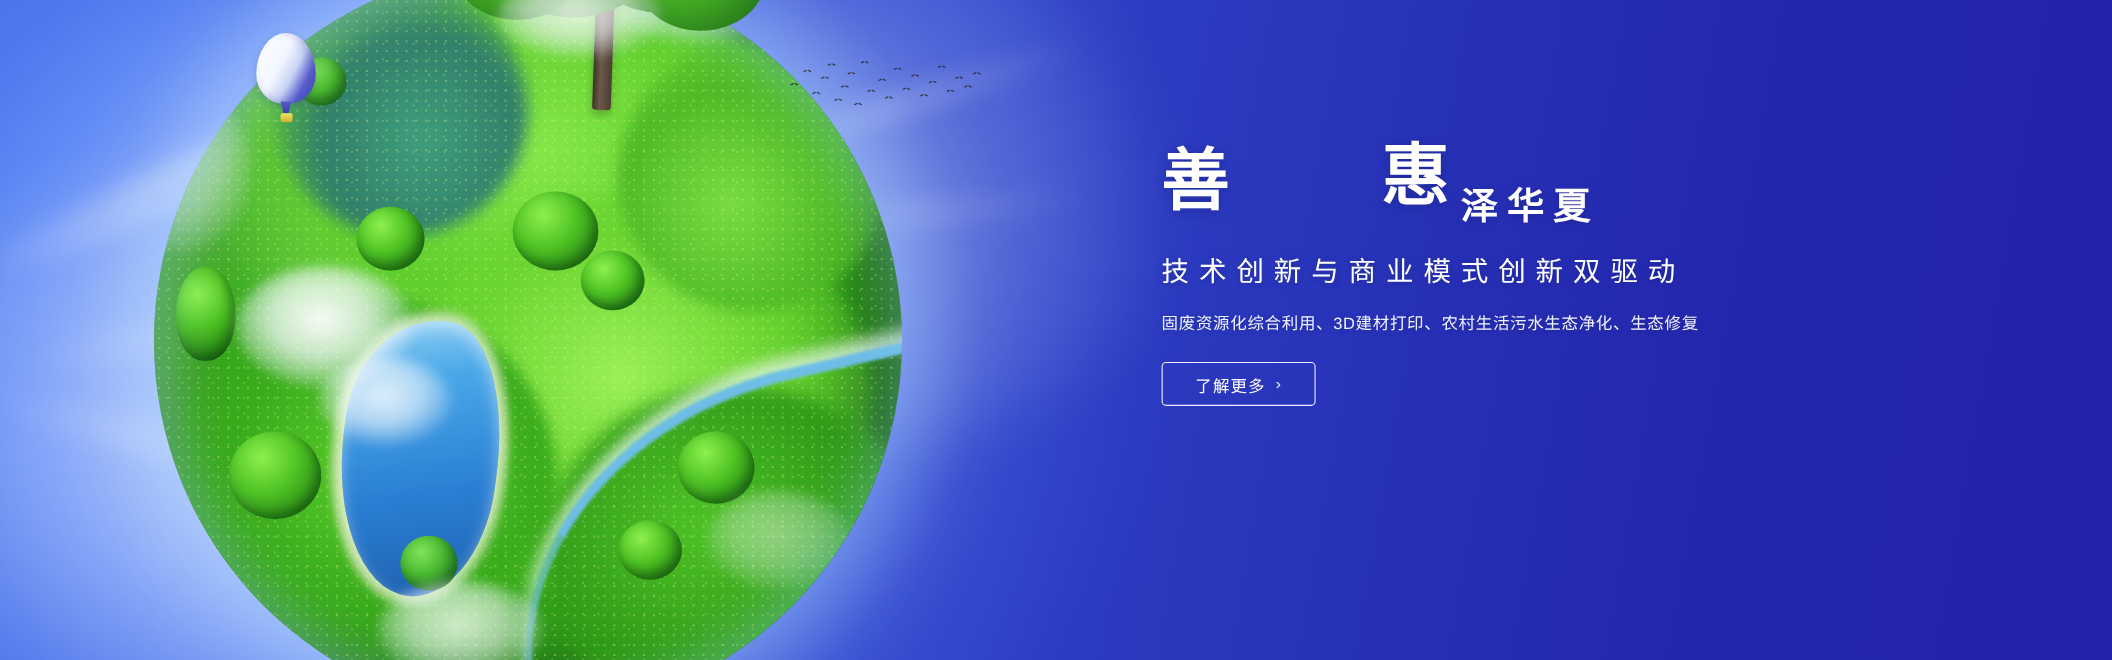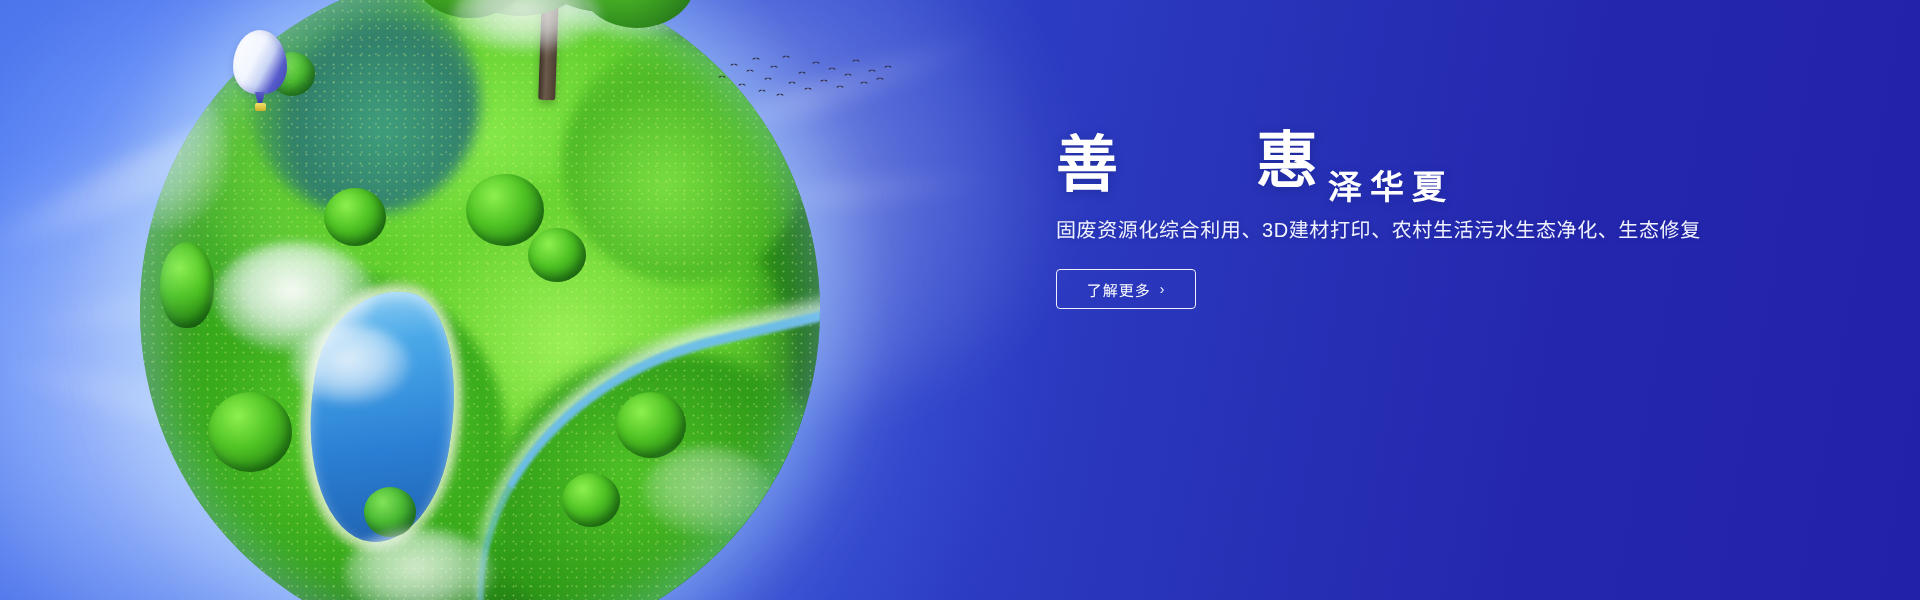--- a/index.html
+++ b/index.html
@@ -166,21 +166,21 @@
     color:#ffffff; text-shadow:0 2px 8px rgba(20,30,120,.4); }
   .hl-a { position:absolute; left:0;   top:6px;  }
   .hl-b { position:absolute; left:70px; top:34px; }
   .hl-c { position:absolute; left:200px; top:2px; }
   .hl-d { position:absolute; left:272px; top:32px; }
 
   .subhead { margin-top:12px; font-size:25px; font-weight:400;
     letter-spacing:9px; color:#ffffff; white-space:nowrap;
     text-shadow:0 1px 6px rgba(20,30,120,.45); }
 
-  .desc { font-size:20px; letter-spacing:.6px;
+  .desc { margin-top:20px; font-size:15px; letter-spacing:.6px;
     color:#f0f2ff; white-space:nowrap;
     text-shadow:0 1px 5px rgba(20,30,120,.4); }
 
   .cta { display:inline-flex; align-items:center; justify-content:center;
     margin-top:26px; width:140px; height:40px;
     border:1px solid rgba(255,255,255,.92); border-radius:4px;
     background:transparent; color:#ffffff; cursor:pointer;
     font-size:15px; letter-spacing:1px;
     font-family:"Liberation Sans","DejaVu Sans",sans-serif; }
   .cta .chev { margin-left:9px; font-size:14px; opacity:.95; }
@@ -285,20 +285,21 @@
   </div>
 
   <div class="copy">
 
     <div class="headline">
       <span class="hl-big hl-a">善</span>
       <span class="hl-big hl-c">惠</span>
       <span class="hl-small hl-d">泽华夏</span>
     </div>
 
+    <div class="subhead">技术创新与商业模式创新双驱动</div>
 
     <div class="desc">固废资源化综合利用、3D建材打印、农村生活污水生态净化、生态修复</div>
 
     <button class="cta">
       <span>了解更多</span>
       <span class="chev">›</span>
     </button>
 
   </div>
 </div>

